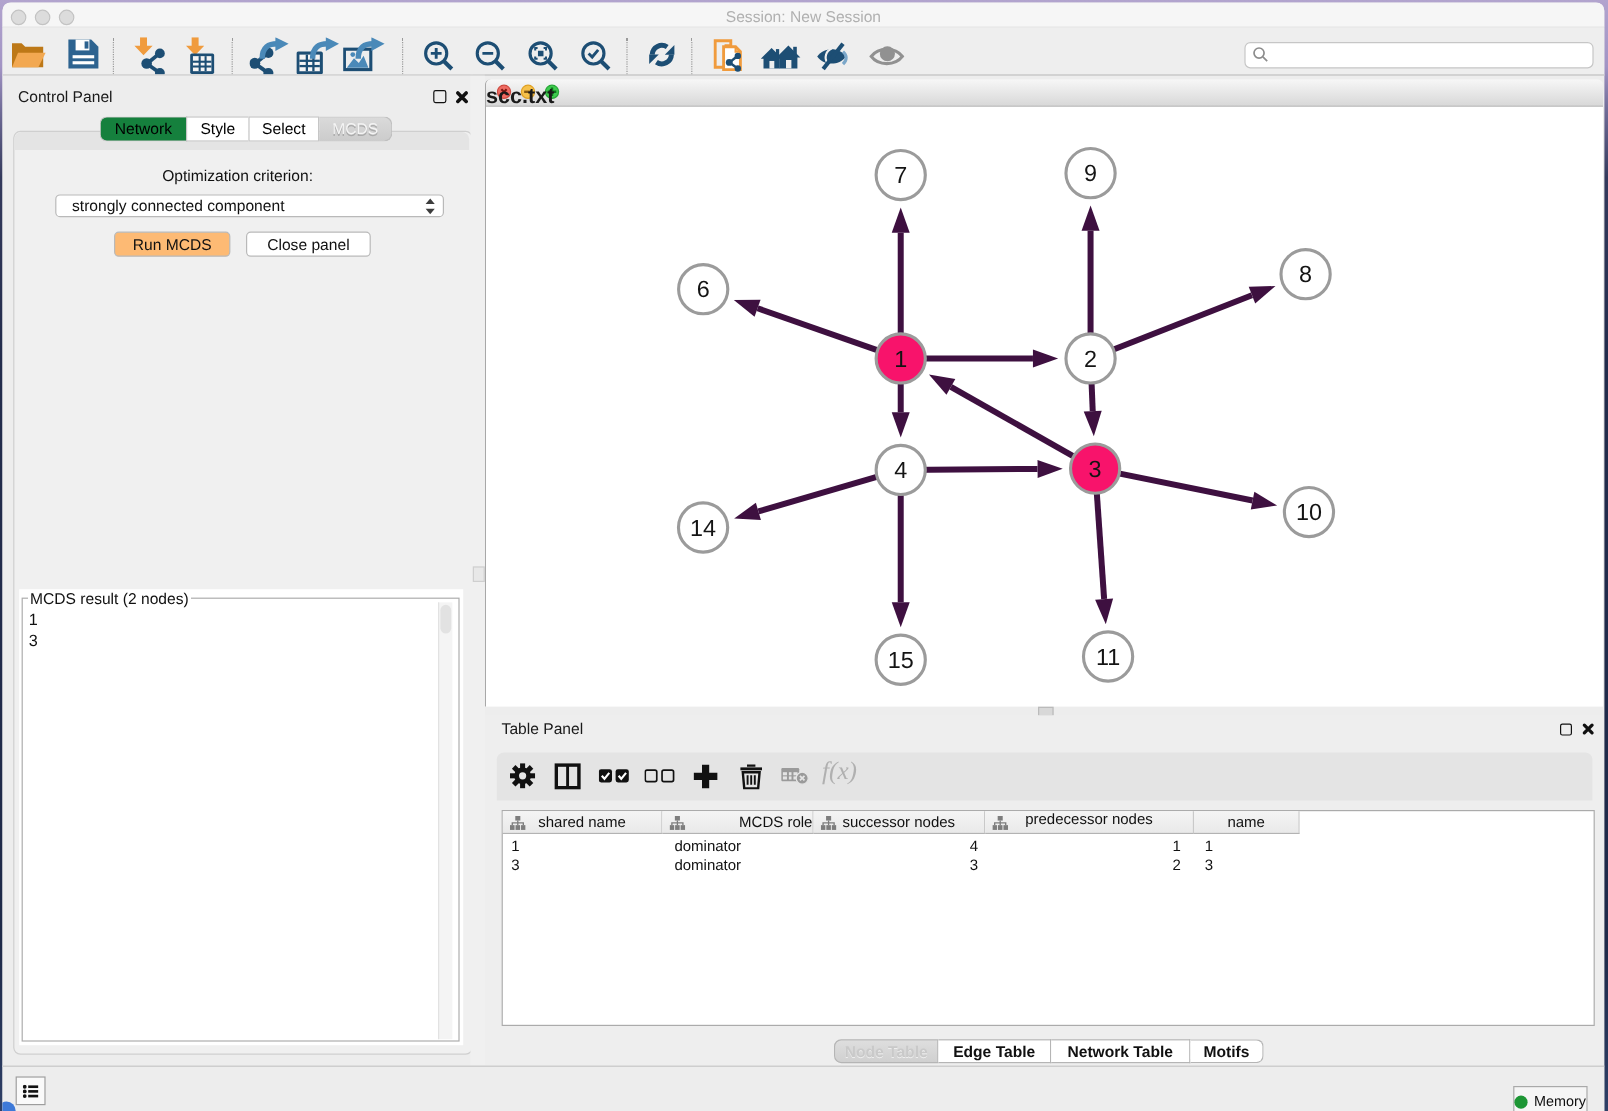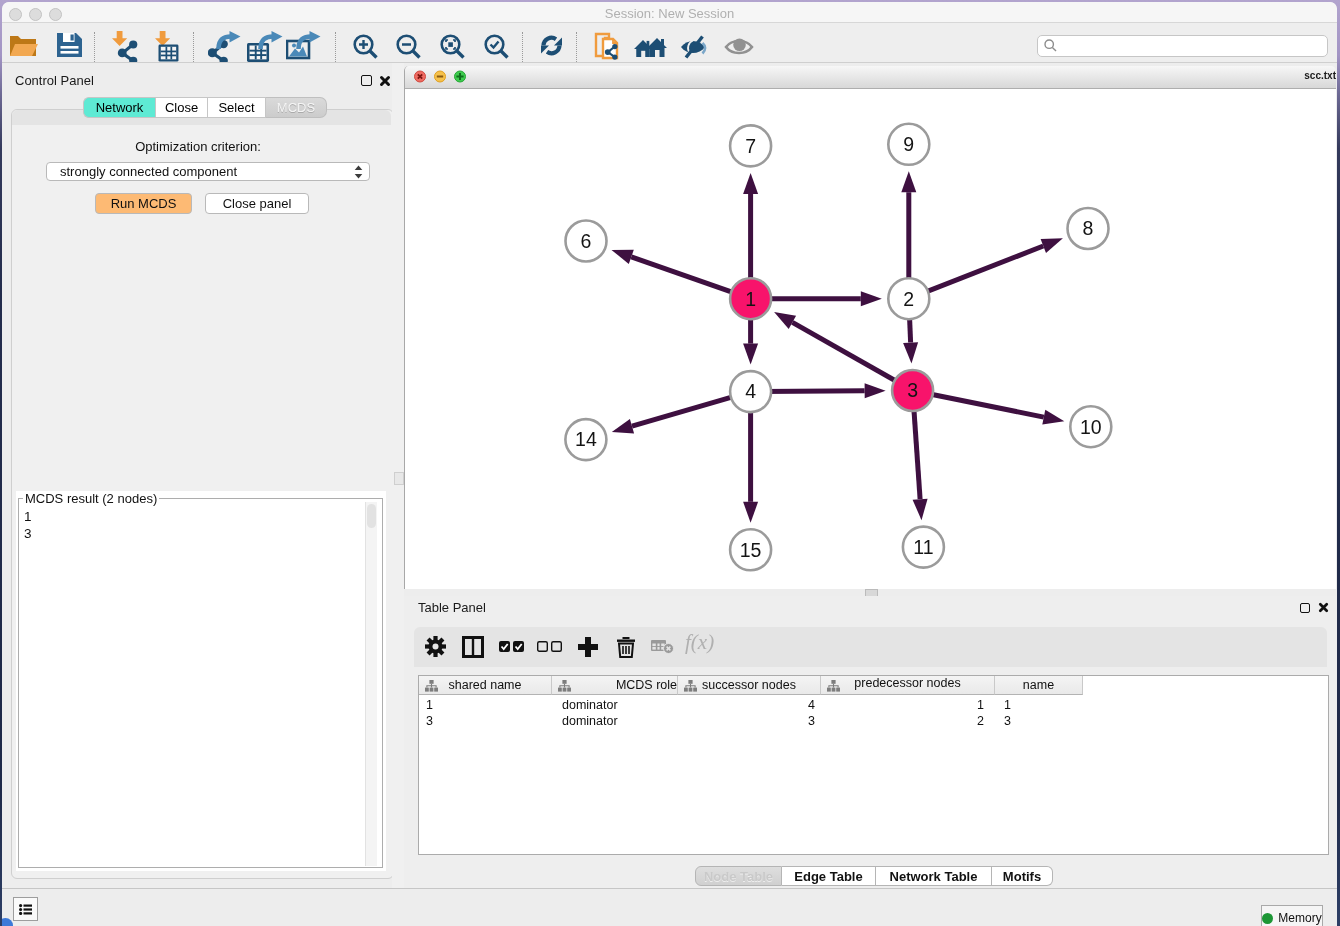--- a/index.html
+++ b/index.html
@@ -164,22 +164,22 @@
     </div>
 <div class="abs" style="left:0;top:60px;width:392px;bottom:37px;background:#ededed">
 <div class="abs" style="left:13px;top:11px;font-size:13px;color:#1a1a1a">Control Panel</div>
 <div class="abs" style="left:359px;top:13px;width:9px;height:9px;border:1.6px solid #111;border-radius:2px"></div>
 <svg width="12" height="12" viewBox="0 0 12 12" style="position:absolute;left:377px;top:13px">
 <path d="M2.5 2.5 L9.5 9.5 M9.5 2.5 L2.5 9.5" stroke="#111" stroke-width="3" stroke-linecap="round"></path>
       </svg>
 <div class="abs" style="left:9px;top:47px;width:381px;height:768px;background:#f0f0f0;border:1px solid #cfcfcf;border-radius:6px"></div>
 <div class="abs" style="left:10px;top:48px;width:379px;height:15px;background:#e4e4e4;border-radius:6px 6px 0 0"></div>
 <div class="abs" style="left:81px;top:35px;height:21px;display:flex;font-size:13px">
-<div style="width:71px;background:#5eead4;border:1px solid #c6c6c6;border-right:none;border-radius:6px 0 0 6px;display:flex;align-items:center;justify-content:center">Network</div>
-<div style="width:51px;background:#fff;border:1px solid #c6c6c6;border-right:none;display:flex;align-items:center;justify-content:center">Close</div>
+<div style="width:71px;background:#15803d;border:1px solid #c6c6c6;border-right:none;border-radius:6px 0 0 6px;display:flex;align-items:center;justify-content:center">Network</div>
+<div style="width:51px;background:#fff;border:1px solid #c6c6c6;border-right:none;display:flex;align-items:center;justify-content:center">Style</div>
 <div style="width:57px;background:#fff;border:1px solid #c6c6c6;display:flex;align-items:center;justify-content:center">Select</div>
 <div style="width:60px;background:linear-gradient(#dadada,#cccccc);border:1px solid #bfbfbf;border-left:none;border-radius:0 7px 7px 0;display:flex;align-items:center;justify-content:center;color:#f5f5f5;text-shadow:0 1px 0 #aaa">MCDS</div>
 </div>
 <div class="abs" style="left:44px;top:100px;width:309px;height:17px;background:#fff;border:1px solid #b9b9b9;border-radius:4px;font-size:13px;color:#111;line-height:17px;padding-left:13px">strongly connected component
 <svg width="11" height="14" viewBox="0 0 11 14" style="position:absolute;right:5px;top:2px">
 <path d="M5.5 0.5 L9.3 5 H1.7 Z" fill="#3c3c3c"></path>
           <path d="M5.5 13.5 L1.7 9 H9.3 Z" fill="#3c3c3c"></path>
         </svg></div>
 <div class="abs" style="left:0;width:392px;top:77px;text-align:center;font-size:13px;color:#111">Optimization criterion:</div>
 <div class="abs" style="left:93px;top:131px;width:95px;height:19px;background:#fdba74;border:1px solid #b9b9b9;border-radius:4px;font-size:13px;color:#111;display:flex;align-items:center;justify-content:center">Run MCDS</div>
@@ -199,21 +199,21 @@
 <div class="abs" style="left:402px;top:64px;right:1px;height:523px;border-radius:5px 5px 0 0;overflow:hidden;border-left:1px solid #a8a8a8">
 <div class="abs" style="left:0;top:0;right:0;height:22px;background:linear-gradient(#f7f7f7,#d8d8d8);border-bottom:1px solid #aeaeae">
 <svg width="60" height="14" viewBox="0 0 60 14" style="position:absolute;left:9px;top:4px">
 <circle cx="6" cy="6.5" r="5.5" fill="#ef6b62" stroke="#ce4a40" stroke-width="1"></circle>
 <path d="M3.8 4.3 L8.2 8.7 M8.2 4.3 L3.8 8.7" stroke="#7e1510" stroke-width="1.8"></path>
 <circle cx="26" cy="6.5" r="5.5" fill="#f6c14b" stroke="#dfa023" stroke-width="1"></circle>
 <rect x="22.8" y="5.5" width="6.4" height="2" fill="#875a13"></rect>
 <circle cx="46" cy="6.5" r="5.5" fill="#3ecb4e" stroke="#27a737" stroke-width="1"></circle>
 <path d="M45 2.9 h2 v2.6 h2.6 v2 h-2.6 v2.6 h-2 v-2.6 h-2.6 v-2 h2.6 z" fill="#0e6f1c"></path>
 </svg>
-<div class="abs" style="left:0;right:0;top:4px;text-align:right;font-size:10px;font-weight:700;color:#1a1a1a">scc.txt</div>
+<div class="abs" style="left:0;right:0;top:4px;text-align:left;font-size:18px;font-weight:700;color:#1a1a1a">scc.txt</div>
 </div>
 <div class="abs" style="left:0;top:23px;right:0;bottom:0;background:#fff">
 <svg width="932" height="500" viewBox="0 0 932 500" style="position:absolute;left:0;top:-1px">
 <line x1="345.6" y1="210.7" x2="345.6" y2="105.9" stroke="#3e1040" stroke-width="5"></line>
 <polygon points="345.6,84.9 353.1,105.9 338.1,105.9" fill="#3e1040"></polygon>
 <line x1="345.6" y1="210.7" x2="226.3" y2="168.9" stroke="#3e1040" stroke-width="5"></line>
 <polygon points="206.5,161.9 228.8,161.8 223.8,176.0" fill="#3e1040"></polygon>
 <line x1="345.6" y1="210.7" x2="455.8" y2="210.7" stroke="#3e1040" stroke-width="5"></line>
 <polygon points="476.8,210.7 455.8,218.2 455.8,203.2" fill="#3e1040"></polygon>
 <line x1="345.6" y1="210.7" x2="345.6" y2="255.6" stroke="#3e1040" stroke-width="5"></line>

